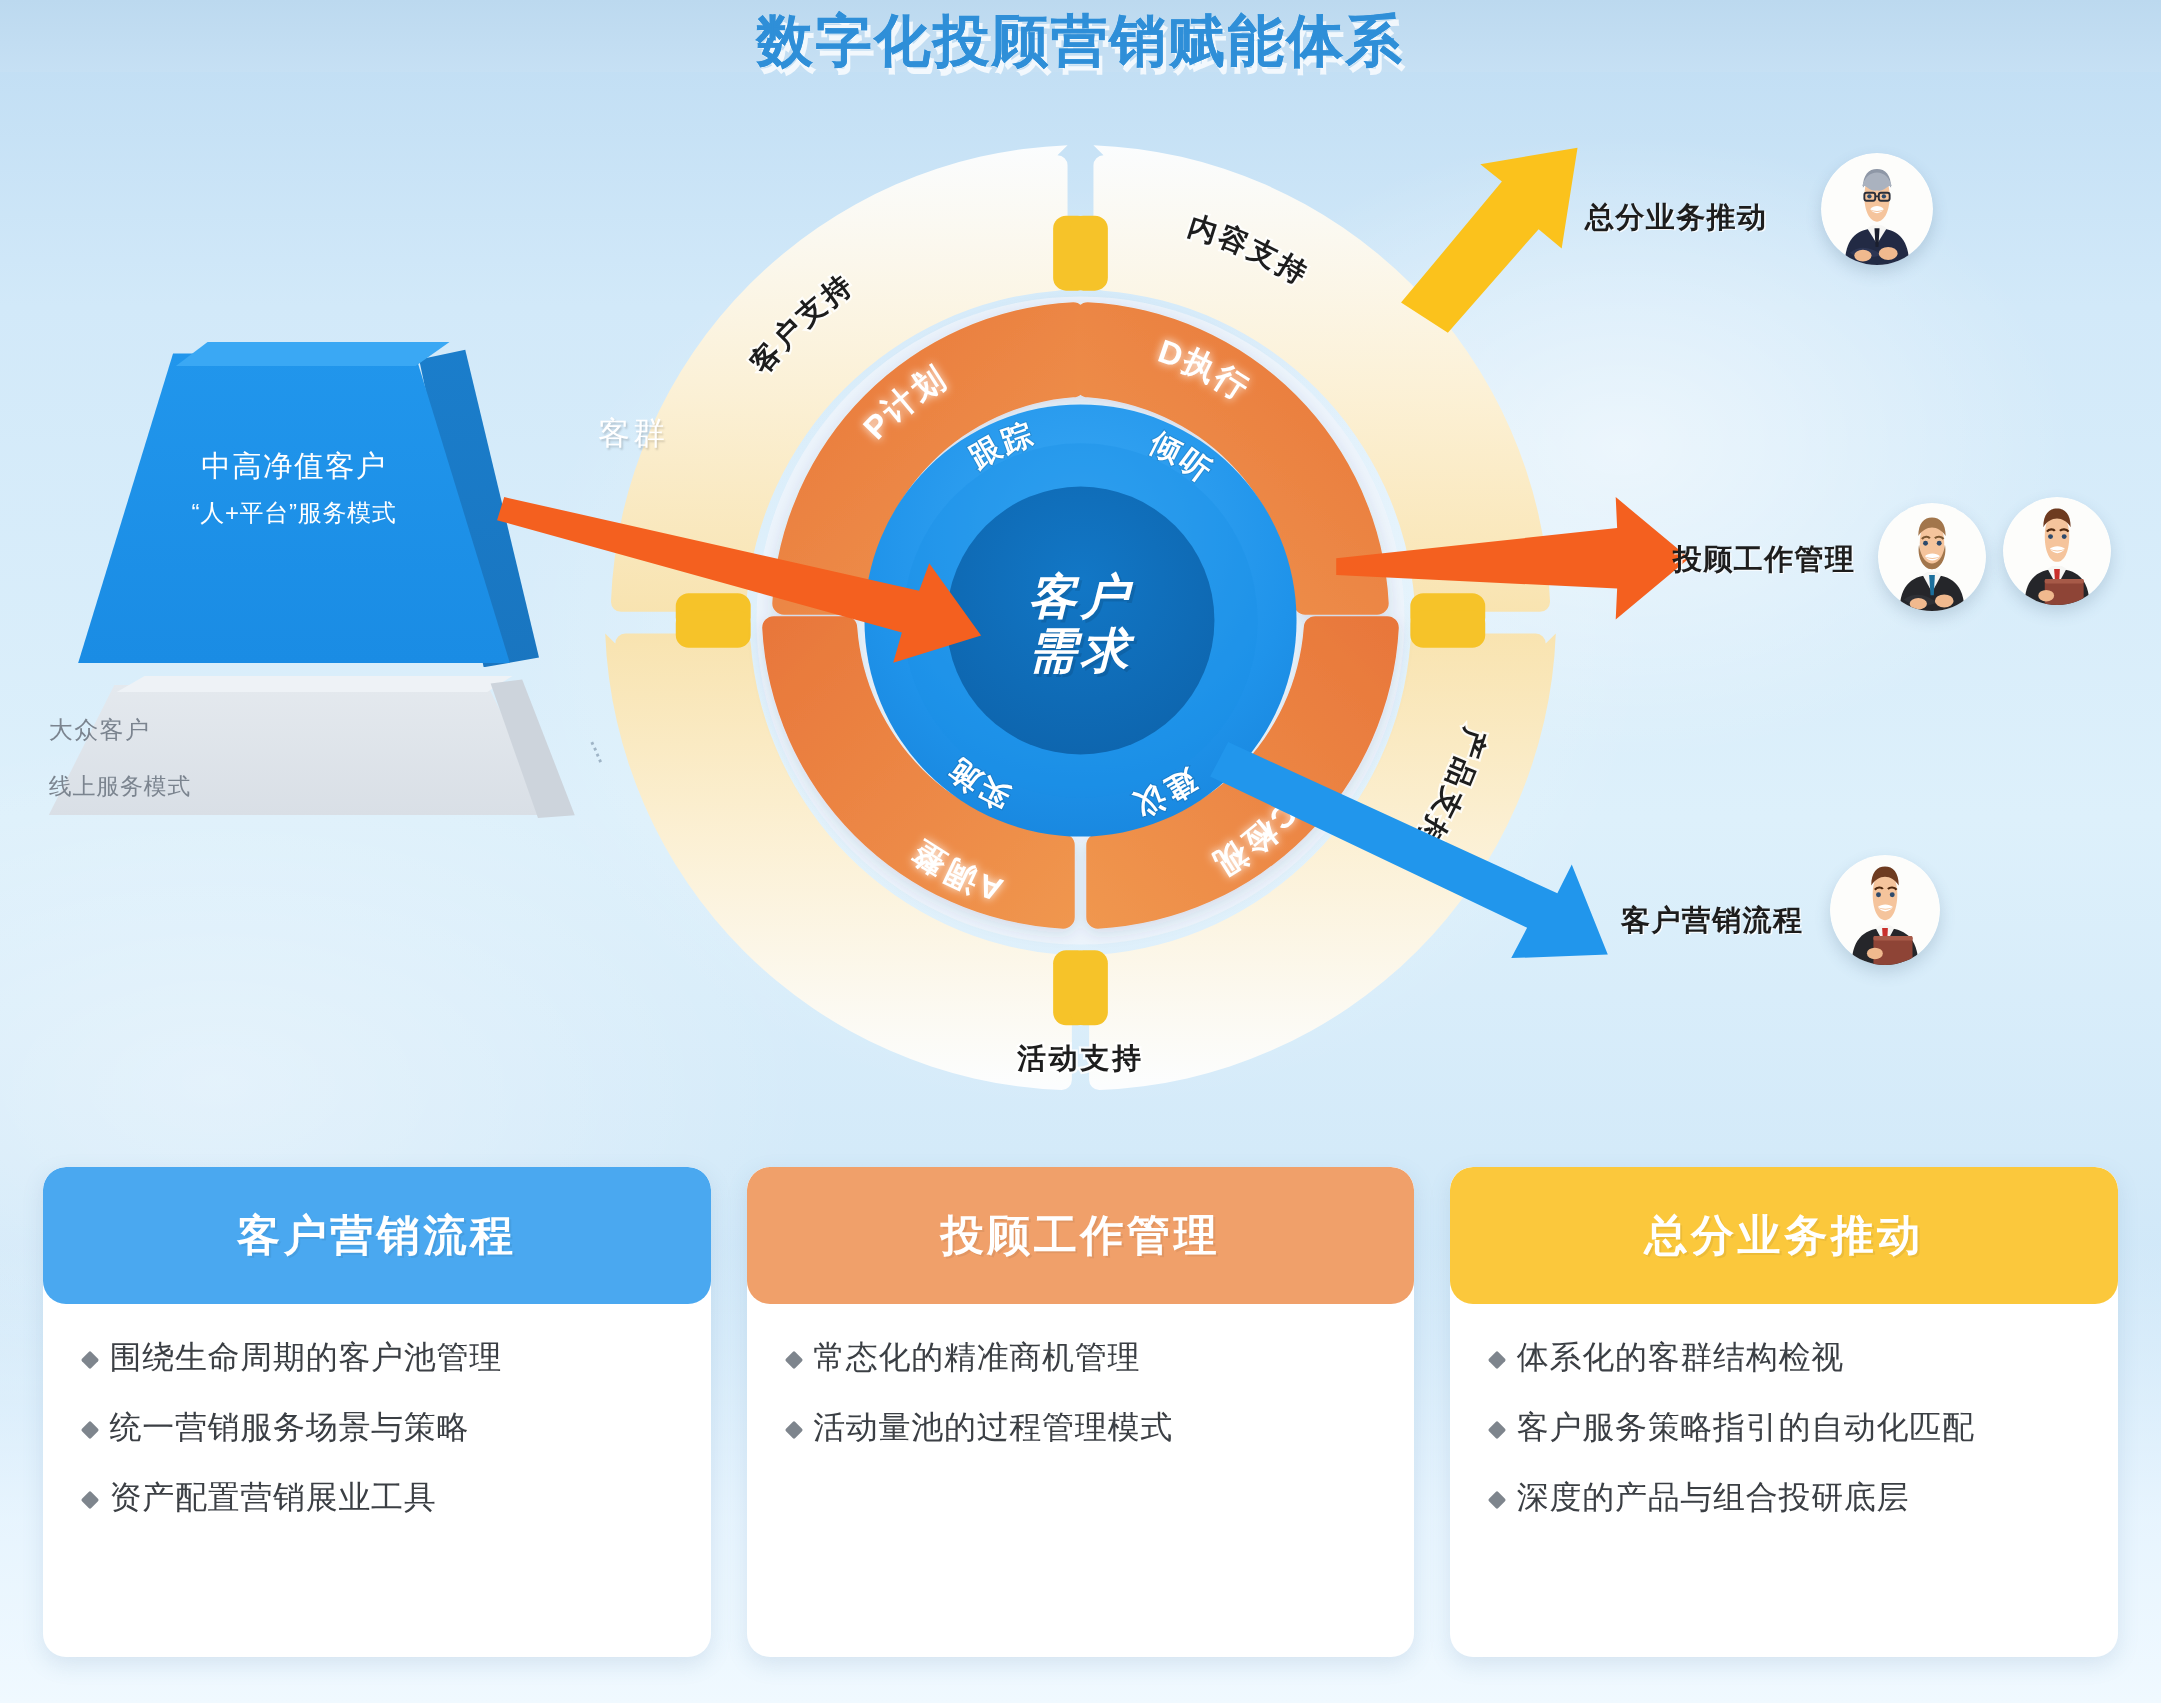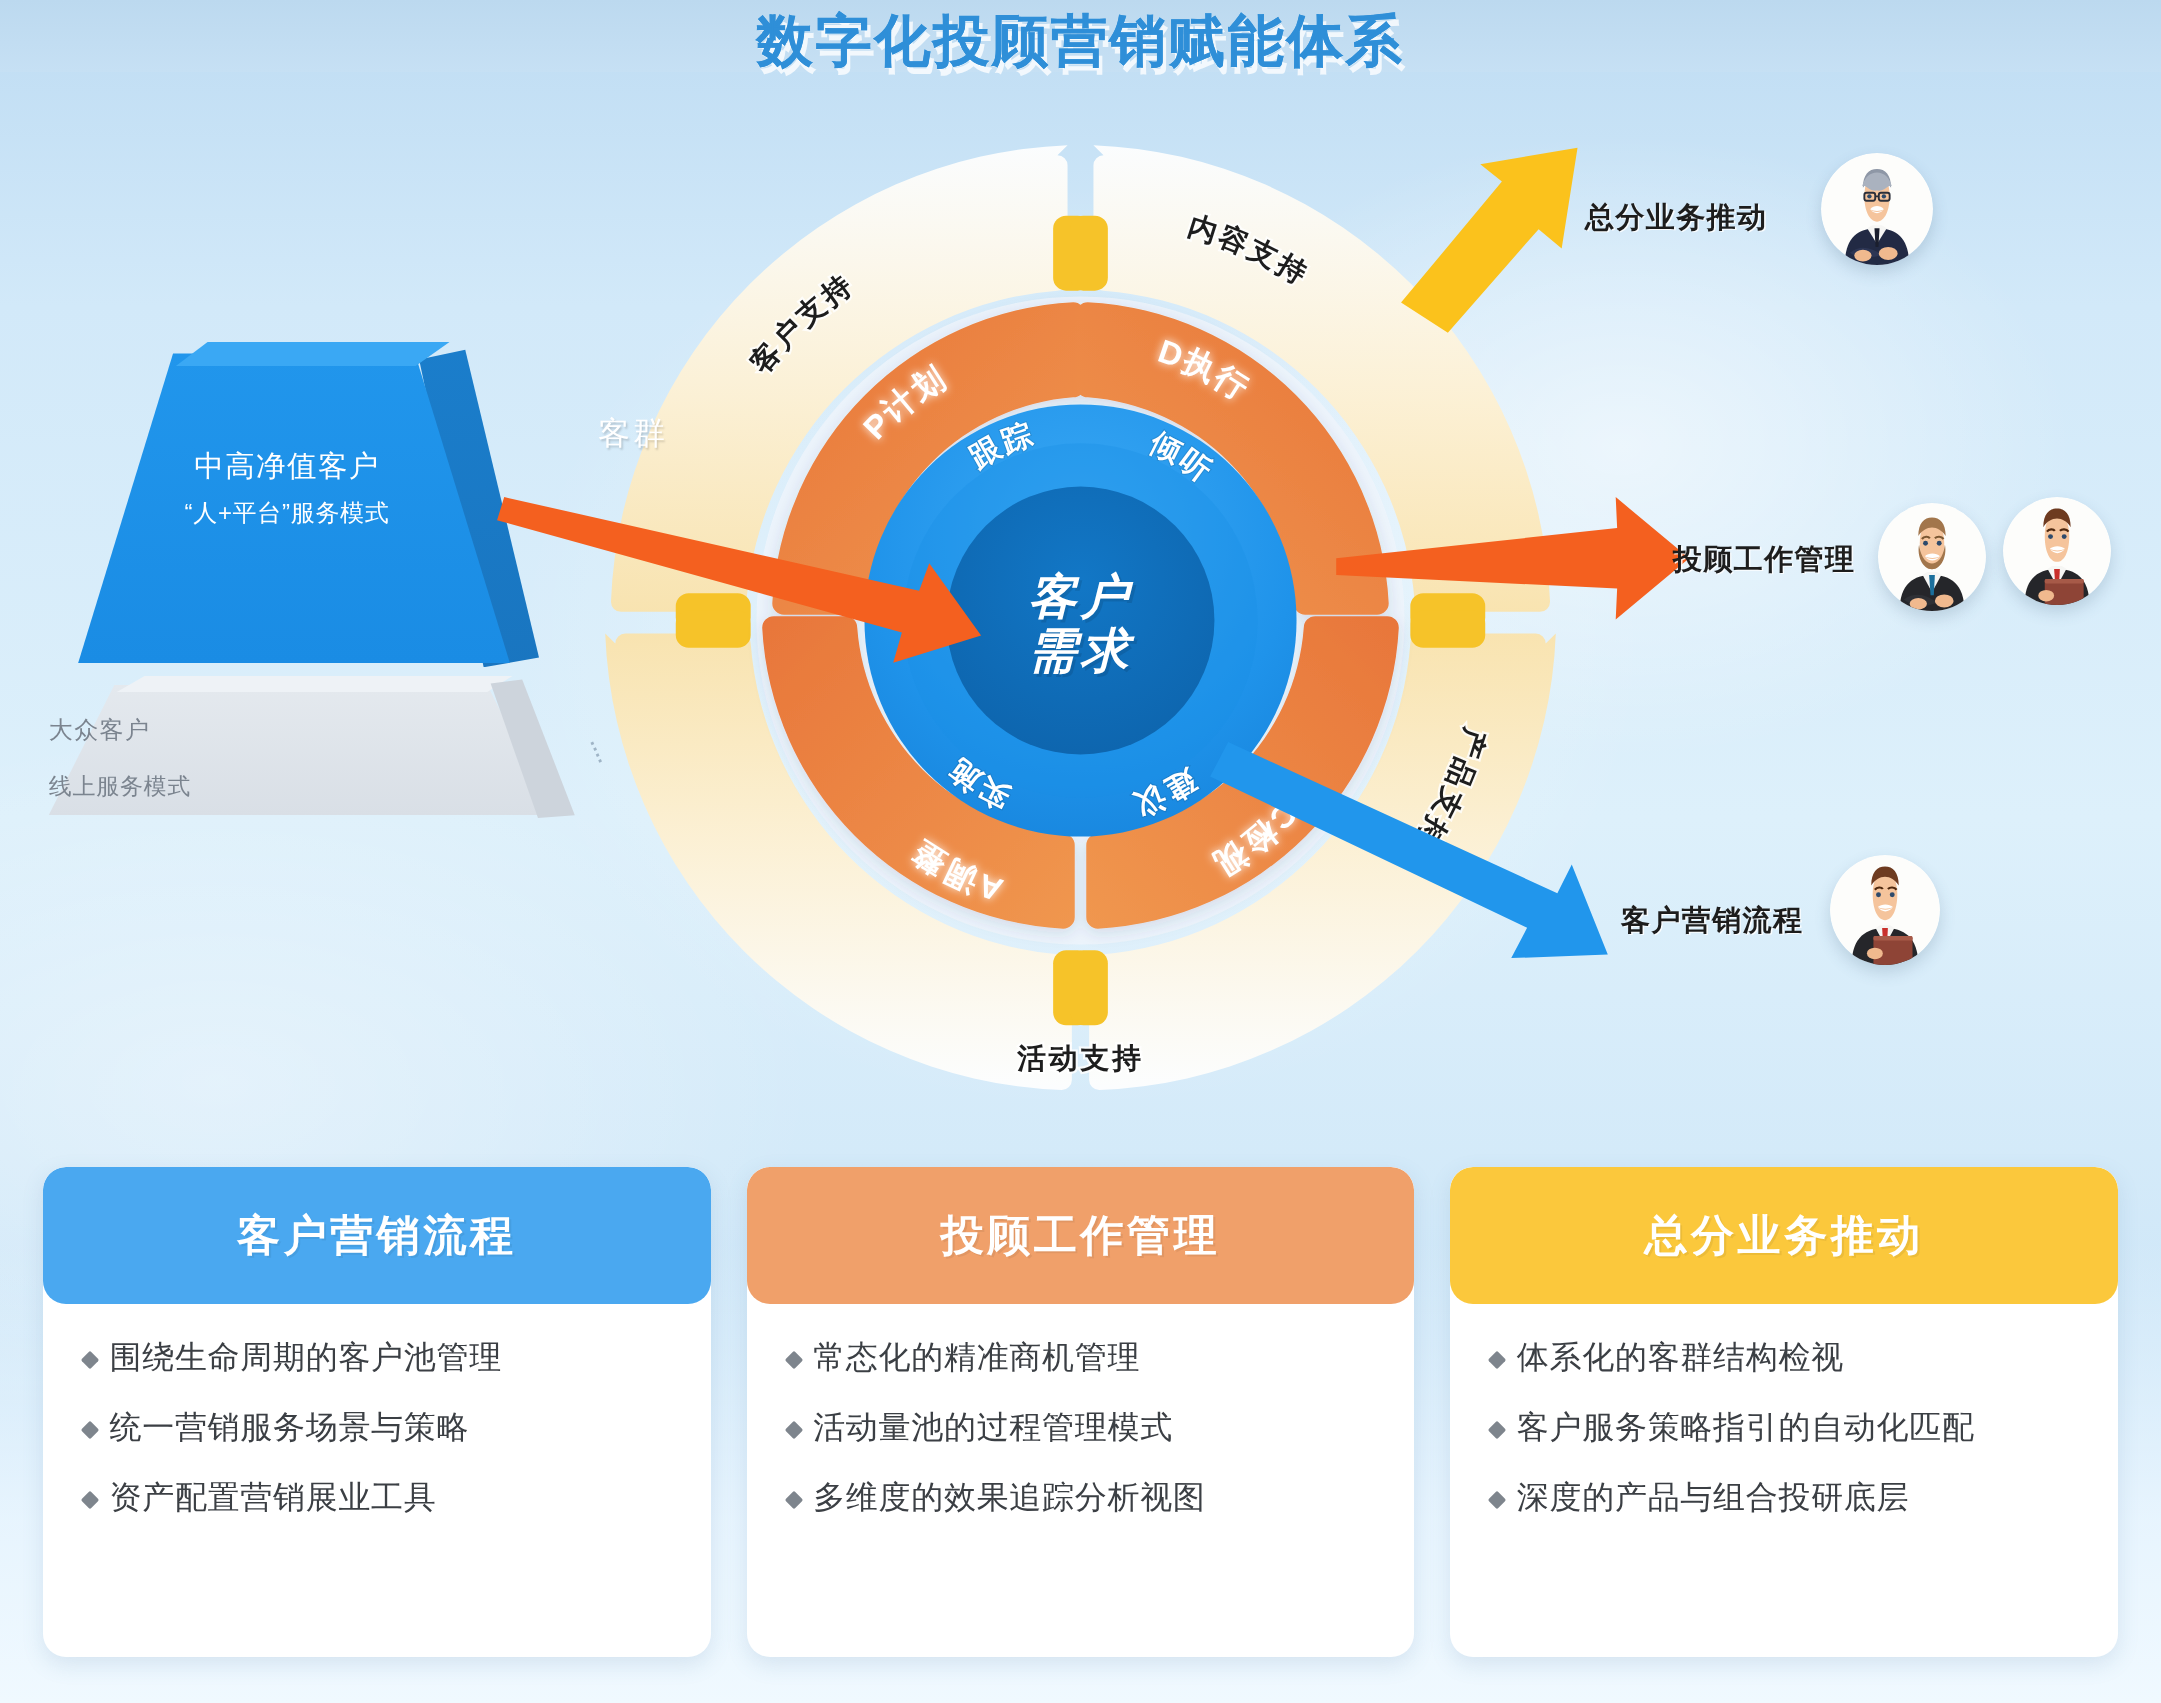--- a/index.html
+++ b/index.html
@@ -49,21 +49,21 @@
     background:#3aa8f4;
     clip-path:polygon(22.5% 100%, 78% 100%, 86% 0%, 30% 0%);
   }
   .pyr-top-side{
     position:absolute;left:35px;top:4.3px;width:461px;height:324px;
     background:linear-gradient(180deg,#1178c9 0%, #0f6fbd 100%);
     clip-path:polygon(74% 5%, 84% 2%, 100% 97%, 88% 100%);
     opacity:.95;
   }
   .pyr-text{
-    position:absolute;left:28px;top:108px;width:432px;text-align:center;color:#fff;
+    position:absolute;left:35px;top:108px;width:432px;text-align:center;color:#fff;
     pointer-events:none;
   }
   .pyr-t1{font-size:29.5px;font-weight:500;letter-spacing:1.4px;}
   .pyr-t2{font-size:24px;margin-top:10px;letter-spacing:0.7px;}
 
   .pyr-base{
     position:absolute;left:5.8px;top:346px;width:504px;height:130px;
     background:linear-gradient(180deg,#e4e9ee 0%, #d9dfe6 100%);
     clip-path:polygon(13% 0%, 87% 0%, 100% 100%, 0% 100%);
   }
@@ -438,24 +438,20 @@
     </div>
     <div class="card-body">
       <div class="bullet-row">
         <span class="bullet-dot"></span>
         <span class="bullet-text">常态化的精准商机管理</span>
       </div>
       <div class="bullet-row">
         <span class="bullet-dot"></span>
         <span class="bullet-text">活动量池的过程管理模式</span>
       </div>
-      <div class="bullet-row">
-        <span class="bullet-dot"></span>
-        <span class="bullet-text">多维度的效果追踪分析视图</span>
-      </div>
     </div>
   </div>
 
   <div class="card">
     <div class="card-head" style="background: rgb(251, 200, 60);">
       <span>总分业务推动</span>
     </div>
     <div class="card-body">
       <div class="bullet-row">
         <span class="bullet-dot"></span>

